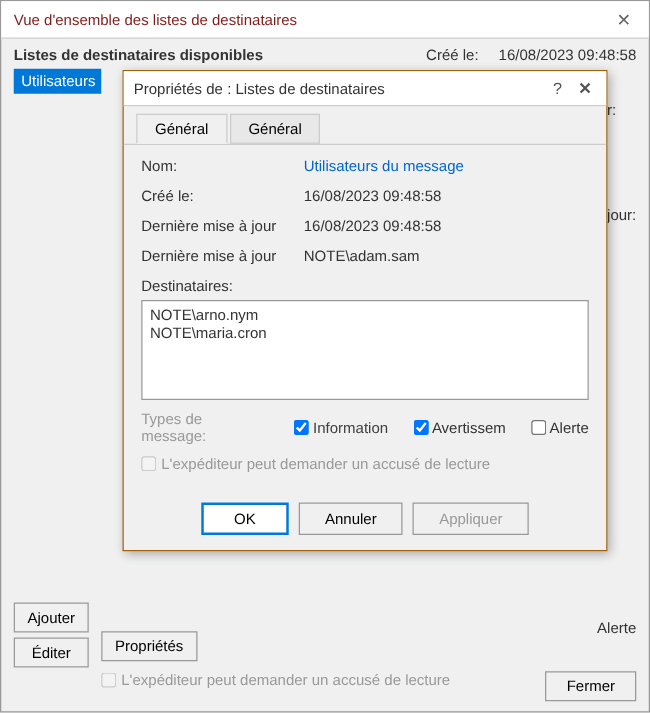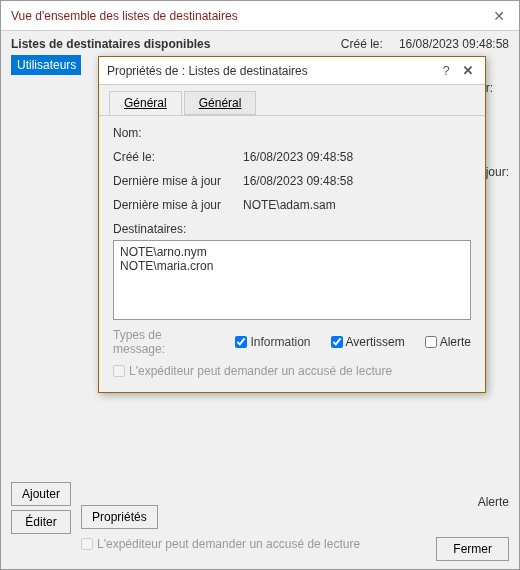--- a/index.html
+++ b/index.html
@@ -161,21 +161,20 @@
     }
 
     .tab {
       padding: 4px 14px;
       font-size: 12px;
       border: 1px solid #ccc;
       background: #e8e8e8;
       cursor: pointer;
       user-select: none;
       margin-right: 2px;
-      text-decoration: underline;
     }
 
     .tab.active {
       background: #f0f0f0;
       border-bottom: 1px solid #f0f0f0;
       font-weight: normal;
     }
 
     .tab-content {
       padding: 10px 14px;
@@ -426,20 +425,21 @@
 
     <div class="tabs-row">
       <div class="tab active">Général</div>
       <div class="tab">Général</div>
     </div>
 
     <div class="tab-content">
 
       <div class="form-row">
         <span class="form-label">Nom:</span>
+        <span class="form-value-blue">Utilisateurs du message</span>
       </div>
 
       <div class="form-row">
         <span class="form-label">Créé le:</span>
         <span class="form-value">16/08/2023 09:48:58</span>
       </div>
 
       <div class="form-row">
         <span class="form-label">Dernière mise à jour</span>
         <span class="form-value">16/08/2023 09:48:58</span>
@@ -476,20 +476,25 @@
 
       <div class="bottom-checkboxes">
         <div class="bottom-checkbox-row">
           <input type="checkbox" disabled="" style="">
           <label>L'expéditeur peut demander un accusé de lecture</label>
         </div>
       </div>
 
     </div>
 
+    <div class="dialog-buttons">
+      <button class="btn primary">OK</button>
+      <button class="btn">Annuler</button>
+      <button class="btn disabled">Appliquer</button>
+    </div>
 
   </div>
 
   <div style="position:absolute; left:10px; bottom:35px; display:flex; flex-direction:column; gap:4px;">
     <button class="main-btn">Ajouter</button>
     <button class="main-btn">Éditer</button>
   </div>
 
   <button class="proprietes-btn">Propriétés</button>
 

